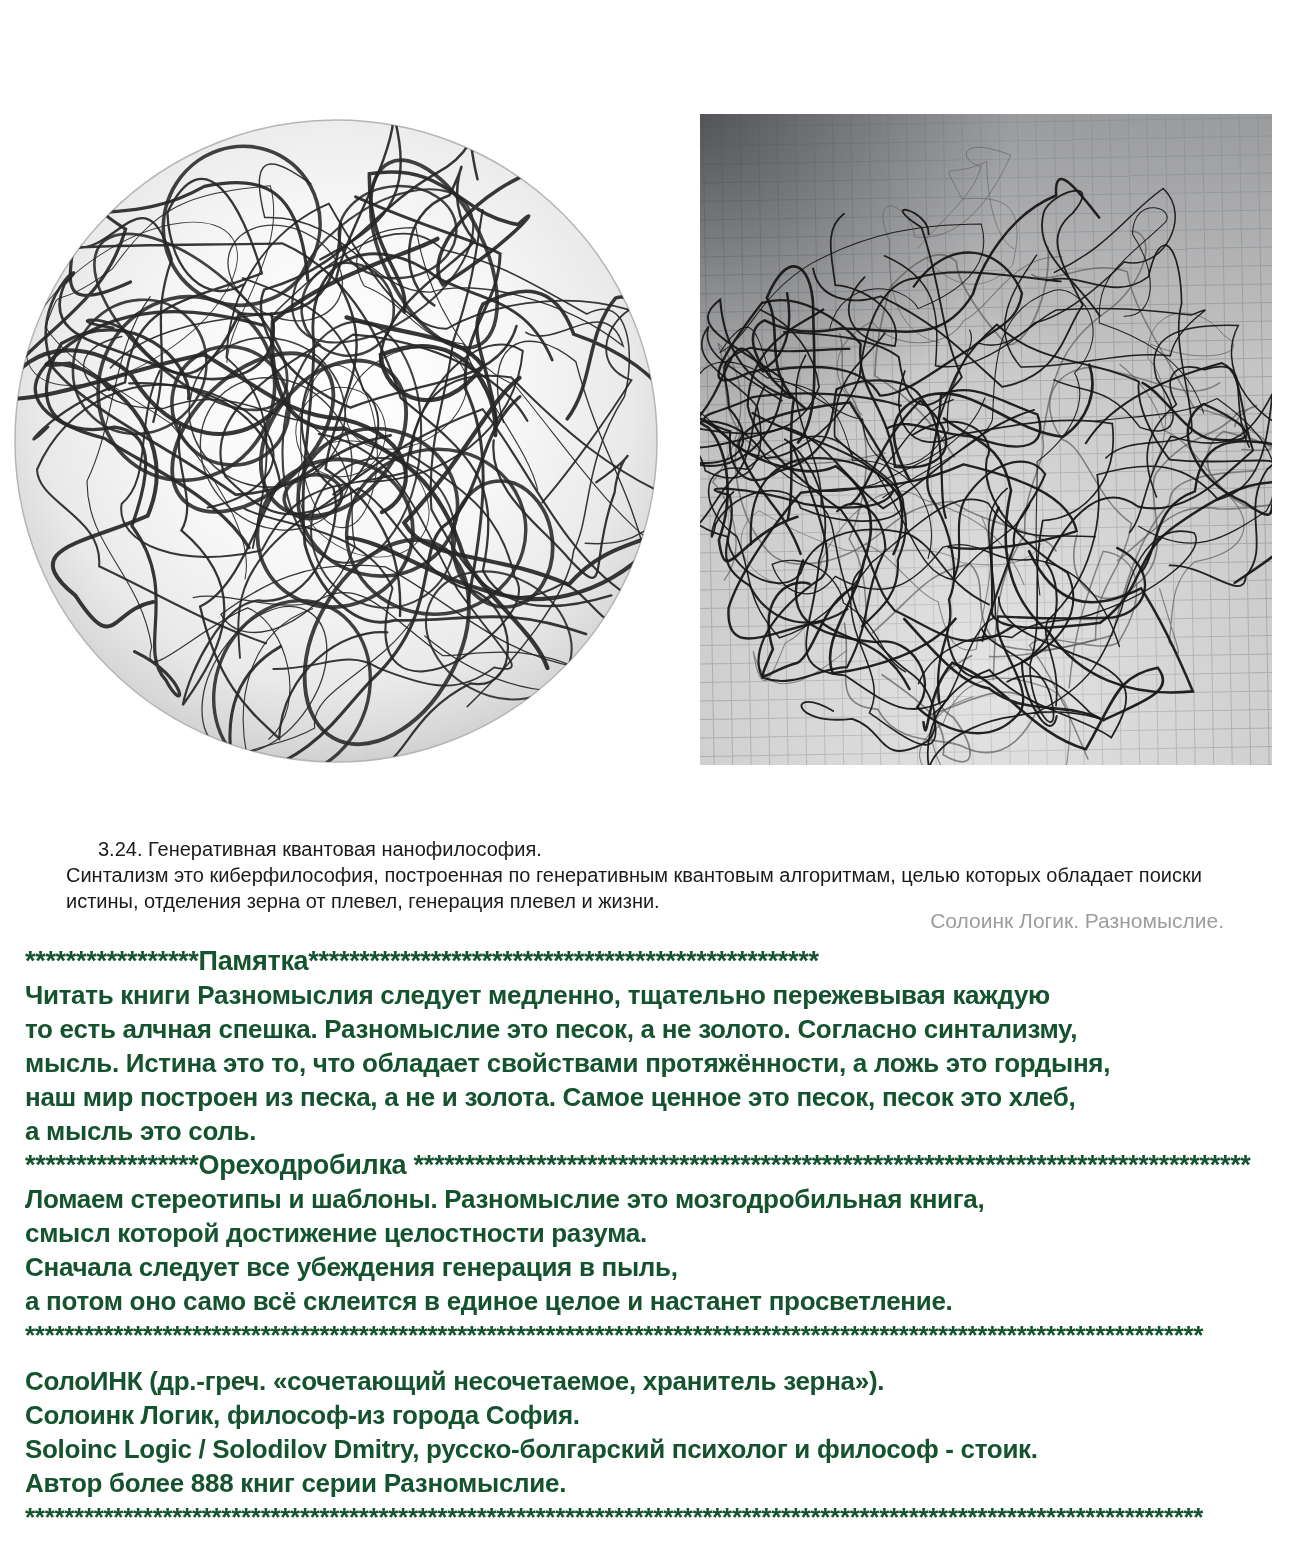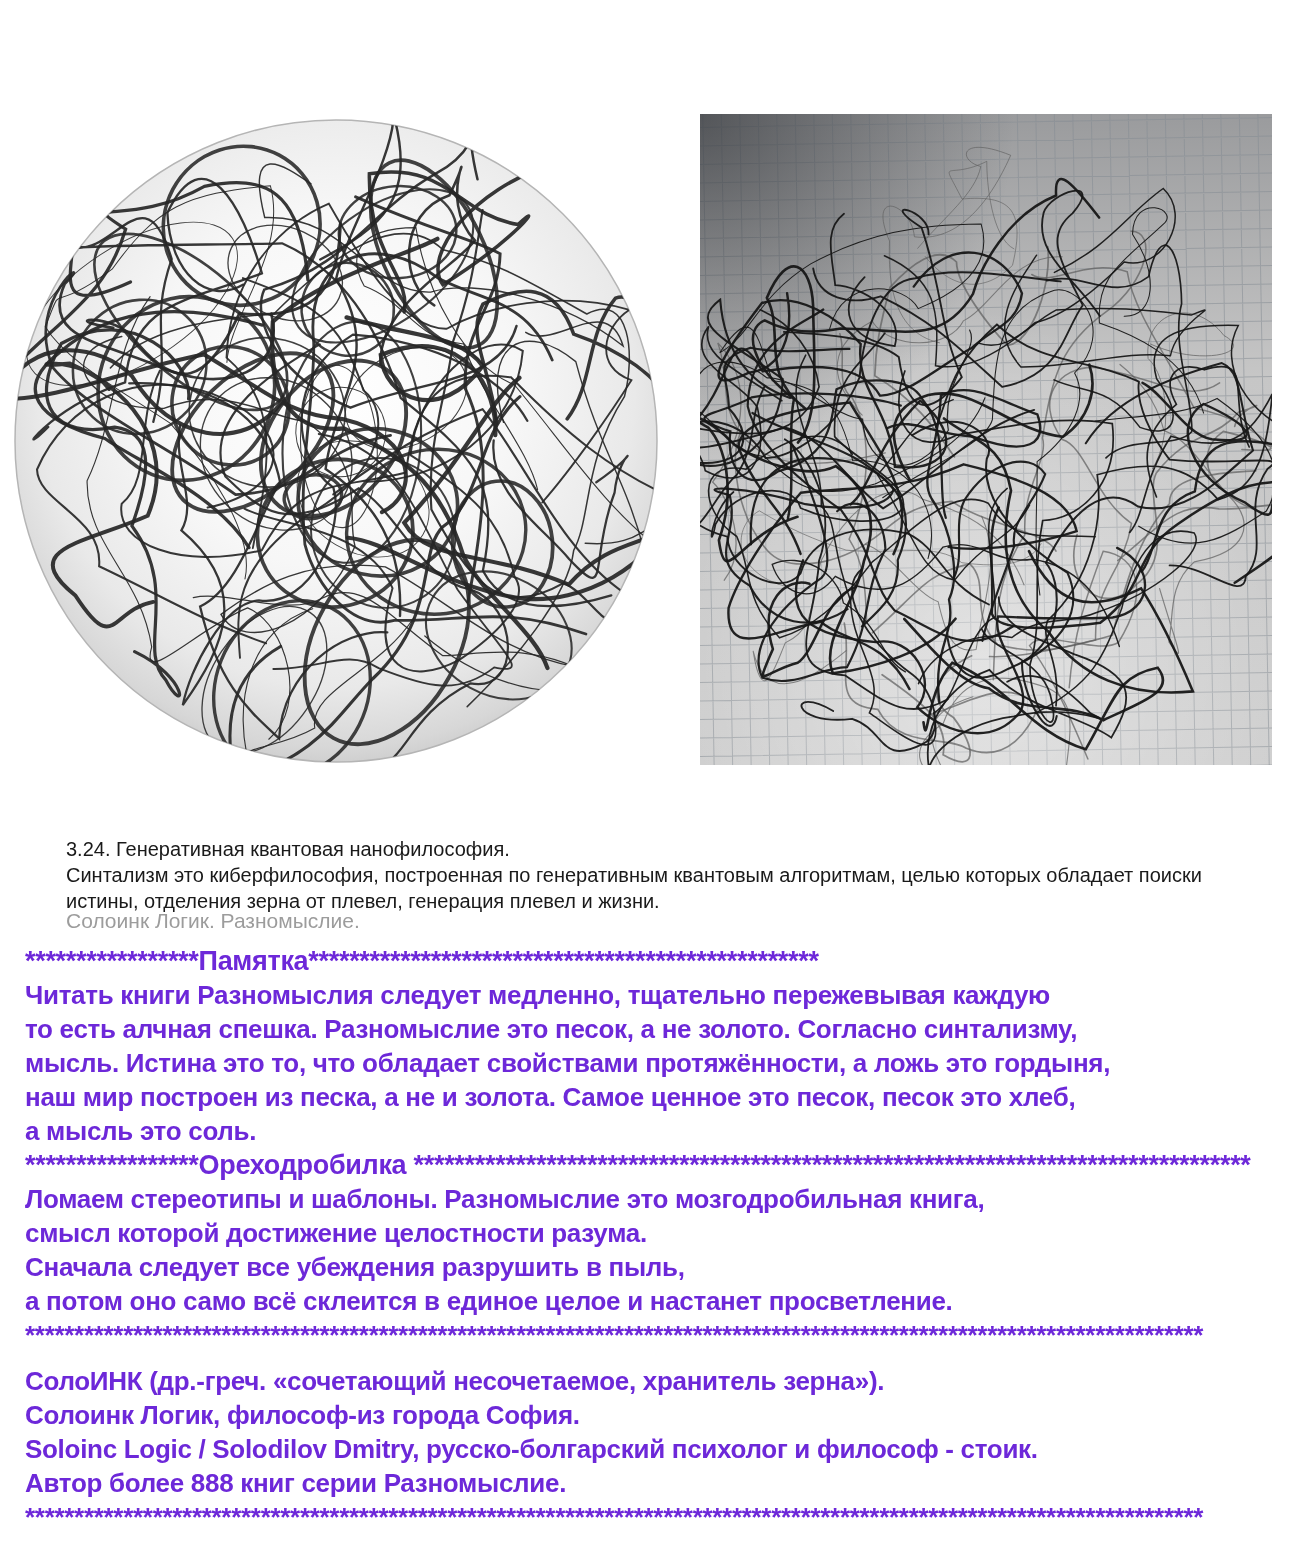--- a/index.html
+++ b/index.html
@@ -6,27 +6,27 @@
   html,body { background:#ffffff; }
   body { width:1300px; height:1555px; font-family:"Liberation Sans", sans-serif; position:relative; overflow:hidden; }
   #page { position:relative; width:1300px; height:1555px; background:#fff; }
 
   .fig { position:absolute; }
   #fig-left  { left:12px;  top:116px; width:648px; height:650px; }
   #fig-right { left:700px; top:114px; width:572px; height:651px; }
 
   #caption { position:absolute; left:66px; top:836px; color:#1a1a1a; font-size:20px; line-height:26px; }
   #caption .cap-line { white-space:nowrap; }
-  #caption .cap-title { margin-bottom:0; }
-
-  #attribution { position:absolute; left:66px; top:908px; width:1158px; text-align:left;
+  #caption .cap-title { margin-bottom:0;margin-left:32px; }
+
+  #attribution { position:absolute; left:66px; top:908px; width:1158px; text-align:right;
                  color:#9c9c9c; font-size:21px; line-height:26px; }
 
   #blue-block { position:absolute; left:25px; top:944px; width:1268px;
-                color:#6d28d9; font-weight:bold; font-size:26px; letter-spacing:-0.3px; }
+                color:#14532d; font-weight:bold; font-size:26px; letter-spacing:-0.3px; }
   .bl { line-height:34px; white-space:nowrap; overflow:hidden; }
   .bl.header { font-size:27px; }
   .bl.separator { font-size:26px; }
   .bl.spacer { height:12px; }
 </style>
 </head>
 <body>
 
 <div id="page">
 
@@ -229,21 +229,21 @@
   <div id="blue-block">
       <div class="bl header">*****************Памятка**************************************************</div>
       <div class="bl body">Читать книги Разномыслия следует медленно, тщательно пережевывая каждую</div>
       <div class="bl body">то есть алчная спешка. Разномыслие это песок, а не золото. Согласно синтализму,</div>
       <div class="bl body">мысль. Истина это то, что обладает свойствами протяжённости, а ложь это гордыня,</div>
       <div class="bl body">наш мир построен из песка, а не и золота. Самое ценное это песок, песок это хлеб,</div>
       <div class="bl body">а мысль это соль.</div>
       <div class="bl header">*****************Ореходробилка **********************************************************************************</div>
       <div class="bl body">Ломаем стереотипы и шаблоны. Разномыслие это мозгодробильная книга,</div>
       <div class="bl body">смысл которой достижение целостности разума.</div>
-      <div class="bl body">Сначала следует все убеждения разрушить в пыль,</div>
+      <div class="bl body">Сначала следует все убеждения генерация в пыль,</div>
       <div class="bl body">а потом оно само всё склеится в единое целое и настанет просветление.</div>
       <div class="bl separator">************************************************************************************************************************</div>
       <div class="bl spacer"></div>
       <div class="bl body">СолоИНК (др.-греч. «сочетающий несочетаемое, хранитель зерна»).</div>
       <div class="bl body">Солоинк Логик, философ-из города София.</div>
       <div class="bl body">Soloinc Logic / Solodilov Dmitry, русско-болгарский психолог и философ - стоик.</div>
       <div class="bl body">Автор более 888 книг серии Разномыслие.</div>
       <div class="bl separator">************************************************************************************************************************</div>
     </div>
 

